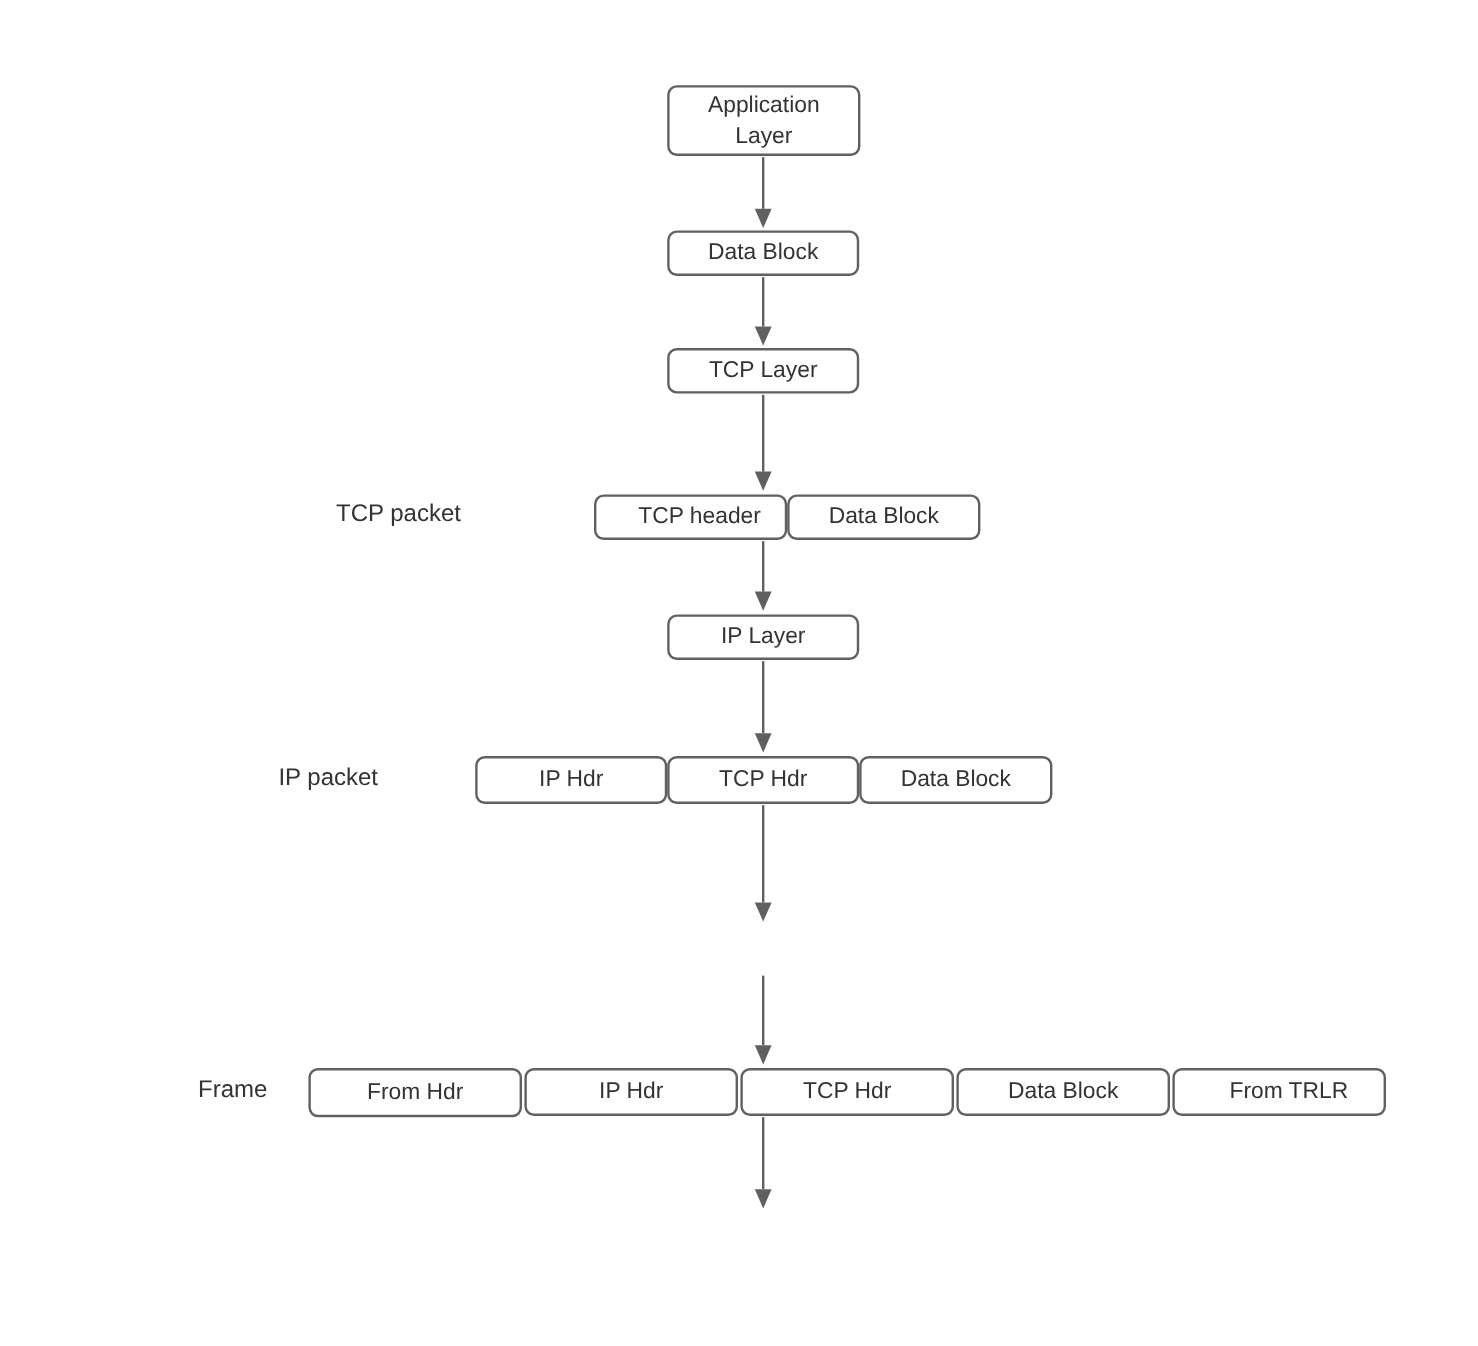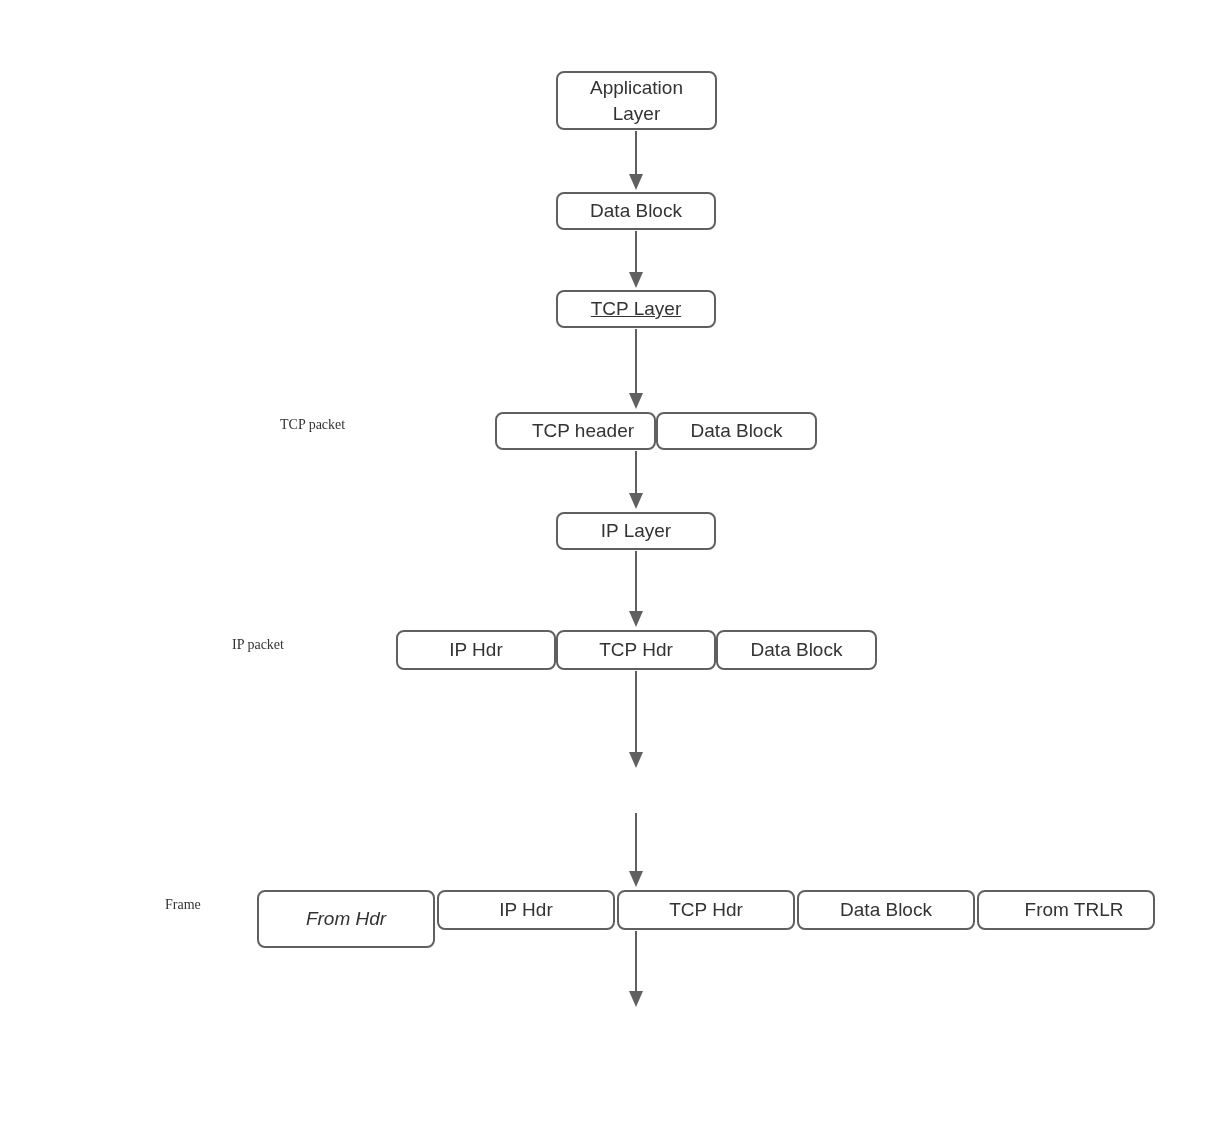--- a/index.html
+++ b/index.html
@@ -33,23 +33,22 @@
     color: var(--text);
     font-size: 19px;
     line-height: 26px;
     white-space: pre-line;
   }
   .node.wrap { padding: 16px 18px; }
 
   .row-label {
     position: absolute;
     color: var(--text);
-    font-size: 14px;
+    font-size: 20px;
     white-space: nowrap;
-    font-family: Liberation Serif, serif;
   }
 
   .arrow {
     position: absolute;
     left: 635px;
     width: 2px;
     background: var(--arrow);
   }
   .arrow::after {
     content: "";
@@ -69,33 +68,33 @@
 <div class="canvas">
 
   <div class="row-label" style="left:280px; top:417px;">TCP packet</div>
   <div class="row-label" style="left:232px; top:637px;">IP packet</div>
   <div class="row-label" style="left:165px; top:897px;">Frame</div>
 
   <div class="node wrap" style="left:556px; top:71px; width:161px; height:59px;">Application Layer</div>
 
   <div class="node" style="left:556px; top:192px; width:160px; height:38px;">Data Block</div>
 
-  <div class="node" style="left:556px; top:290px; width:160px; height:38px;text-decoration:underline;">TCP Layer</div>
+  <div class="node" style="left:556px; top:290px; width:160px; height:38px;">TCP Layer</div>
 
   <div class="node" style="left:495px; top:412px; width:161px; height:38px;padding-left:15px;">TCP header</div>
   <div class="node" style="left:656px; top:412px; width:161px; height:38px;">Data Block</div>
 
   <div class="node" style="left:556px; top:512px; width:160px; height:38px;">IP Layer</div>
 
   <div class="node" style="left:396px; top:630px; width:160px; height:40px;">IP Hdr</div>
   <div class="node" style="left:556px; top:630px; width:160px; height:40px;">TCP Hdr</div>
   <div class="node" style="left:716px; top:630px; width:161px; height:40px;">Data Block</div>
 
 
-  <div class="node" style="left:257px; top:890px; width:178px; height:58px;font-style:italic;">From Hdr</div>
+  <div class="node" style="left:257px; top:890px; width:178px; height:41px;">From Hdr</div>
   <div class="node" style="left:437px; top:890px; width:178px; height:40px;">IP Hdr</div>
   <div class="node" style="left:617px; top:890px; width:178px; height:40px;">TCP Hdr</div>
   <div class="node" style="left:797px; top:890px; width:178px; height:40px;">Data Block</div>
   <div class="node" style="left:977px; top:890px; width:178px; height:40px;padding-left:16px;">From TRLR</div>
 
 
   <div class="arrow" style="top:131px; height:43px;"></div>
   <div class="arrow" style="top:231px; height:41px;"></div>
   <div class="arrow" style="top:329px; height:64px;"></div>
   <div class="arrow" style="top:451px; height:42px;"></div>

